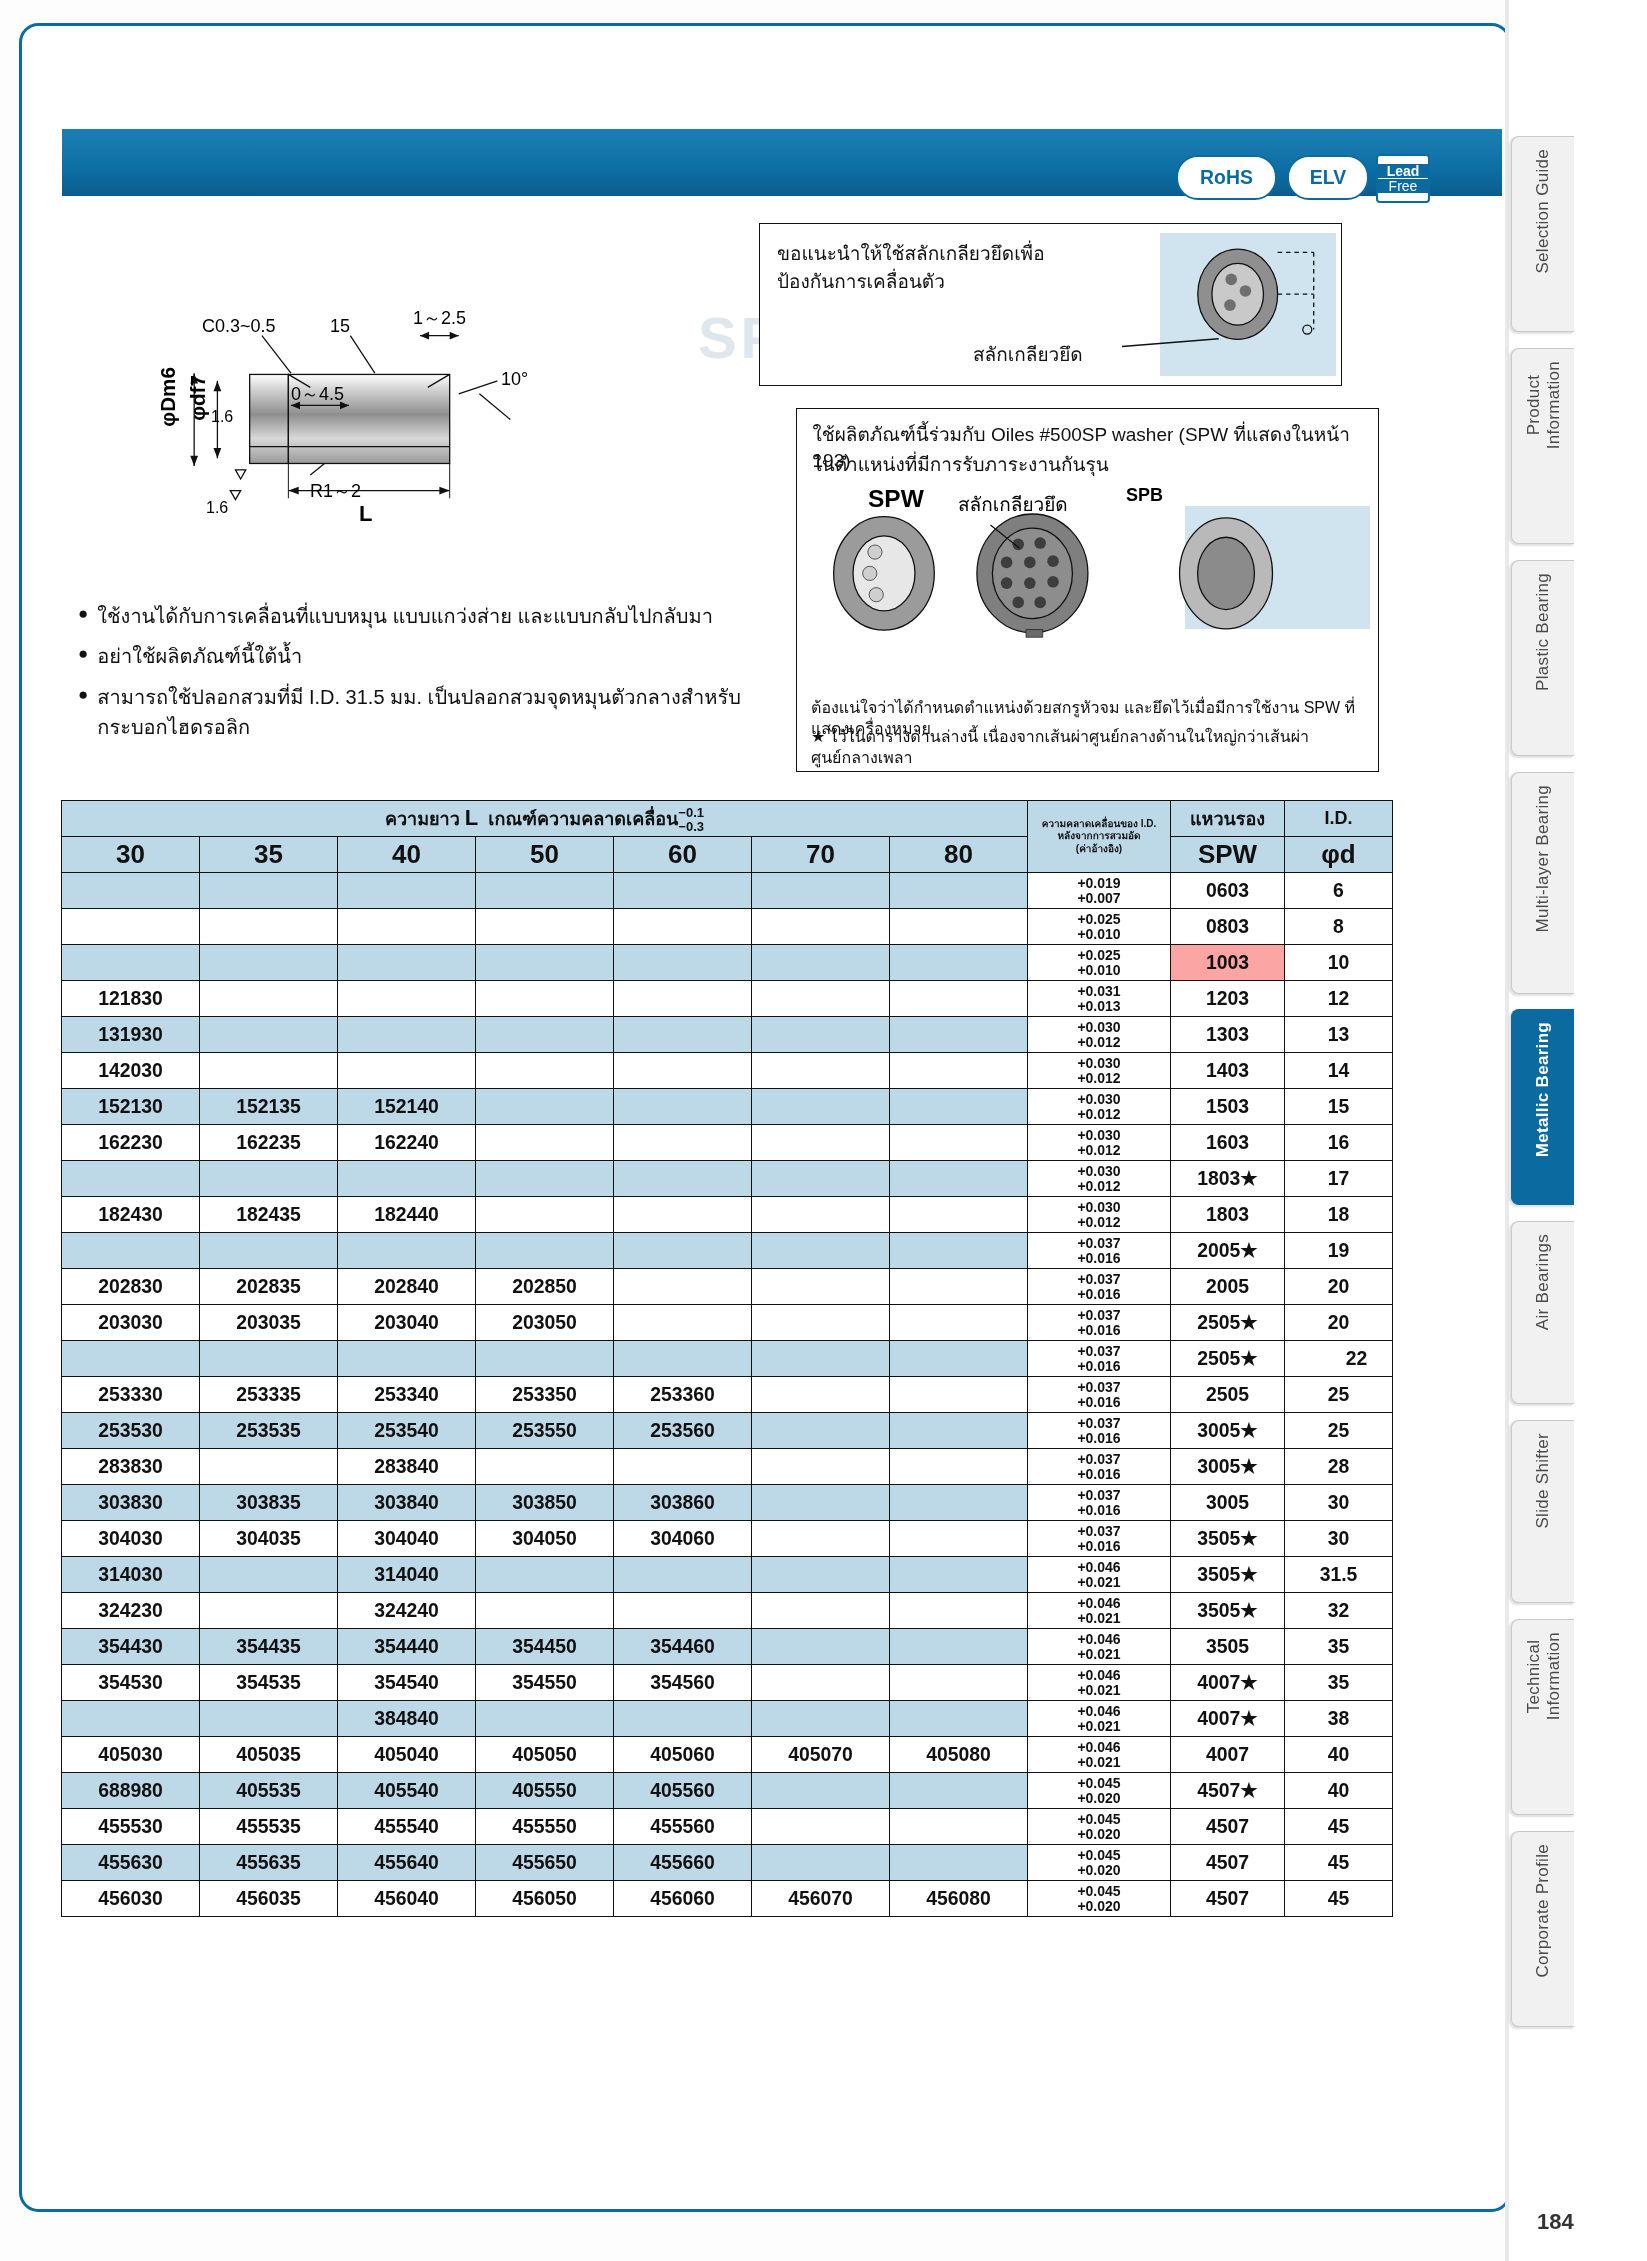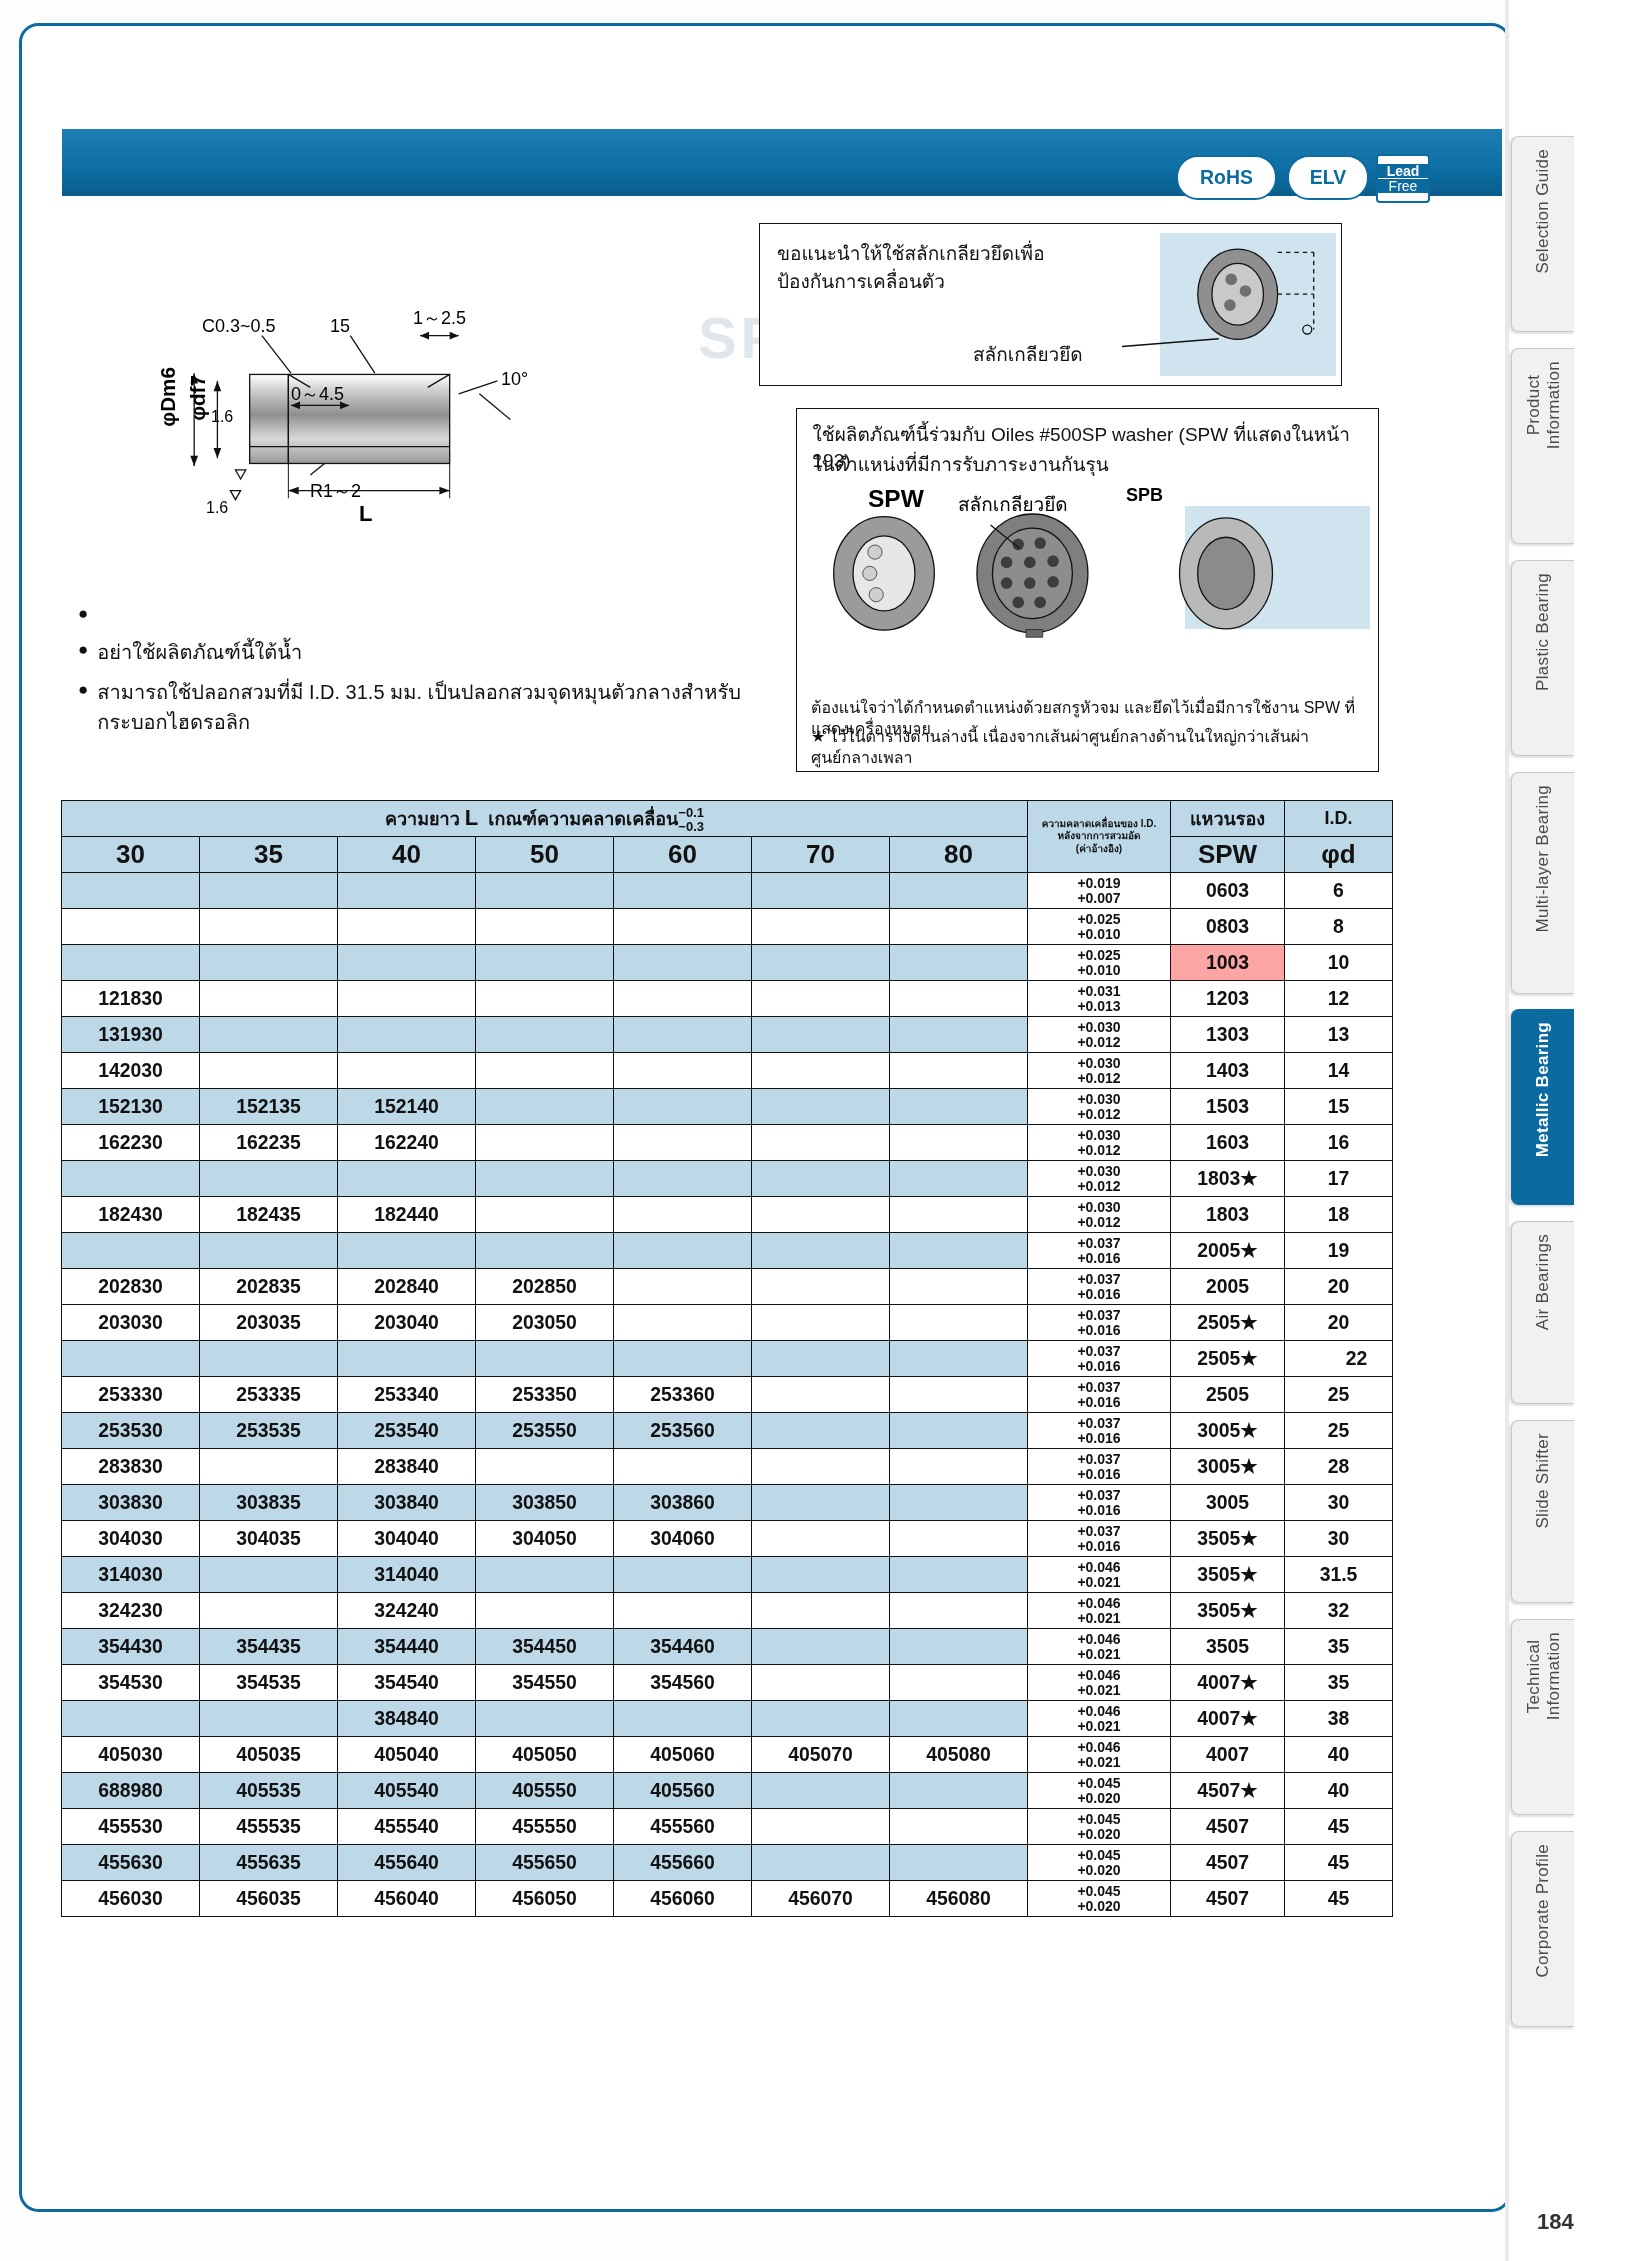--- a/index.html
+++ b/index.html
@@ -206,20 +206,21 @@
     <div style="position:absolute;left:194px;top:85px;font-size:18px;">0～4.5</div>
     <div style="position:absolute;left:114px;top:111px;font-size:16px;">1.6</div>
     <div style="position:absolute;left:109px;top:202px;font-size:16px;">1.6</div>
     <div style="position:absolute;left:213px;top:182px;font-size:18px;">R1～2</div>
     <div style="position:absolute;left:262px;top:204px;font-size:22px;font-weight:bold;">L</div>
   </div>
 
   <div class="bullets">
     <div class="b">
         <span class="dot">●</span>
+        <span>ใช้งานได้กับการเคลื่อนที่แบบหมุน แบบแกว่งส่าย และแบบกลับไปกลับมา</span>
       </div>
     <div class="b">
         <span class="dot">●</span>
         <span>อย่าใช้ผลิตภัณฑ์นี้ใต้น้ำ</span>
       </div>
     <div class="b">
         <span class="dot">●</span>
         <span>สามารถใช้ปลอกสวมที่มี I.D. 31.5 มม. เป็นปลอกสวมจุดหมุนตัวกลางสำหรับกระบอกไฮดรอลิก</span>
       </div>
   </div>

